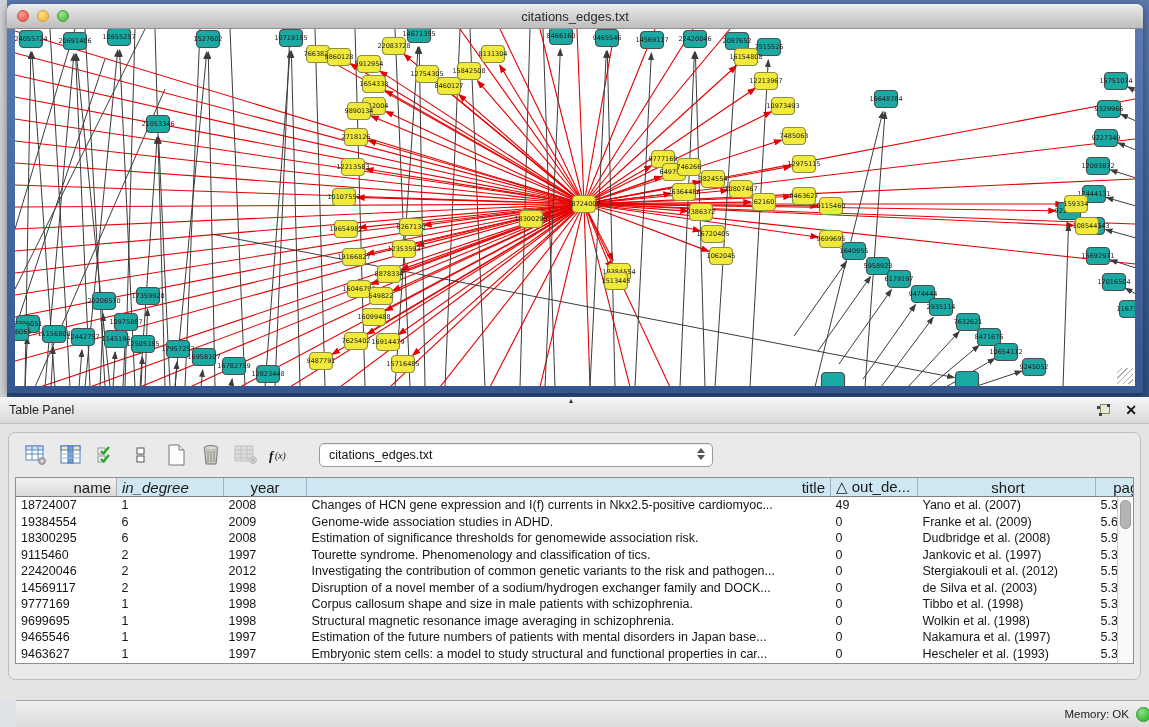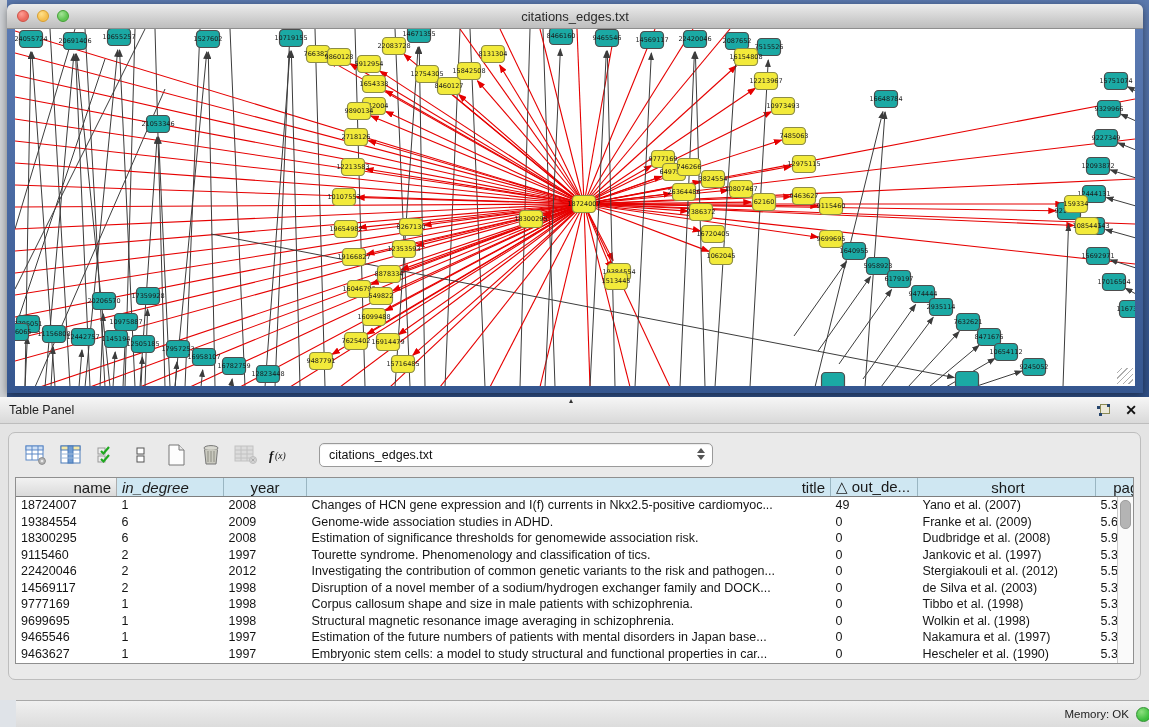--- a/index.html
+++ b/index.html
@@ -836,21 +836,21 @@
                 <td>0</td>
                 <td>Nakamura et al. (1997)</td>
                 <td>5.3E-5</td>
               </tr>
               <tr>
                 <td>9463627</td>
                 <td>1</td>
                 <td>1997</td>
                 <td>Embryonic stem cells: a model to study structural and functional properties in car...</td>
                 <td>0</td>
-                <td>Hescheler et al. (1990)</td>
+                <td>Hescheler et al. (1993)</td>
                 <td>5.3E-5</td>
               </tr>
             </tbody>
         </table>
         <div class="vscroll">
           <div class="vthumb"></div>
         </div>
       </div>
 
       <div class="tabs-row">

